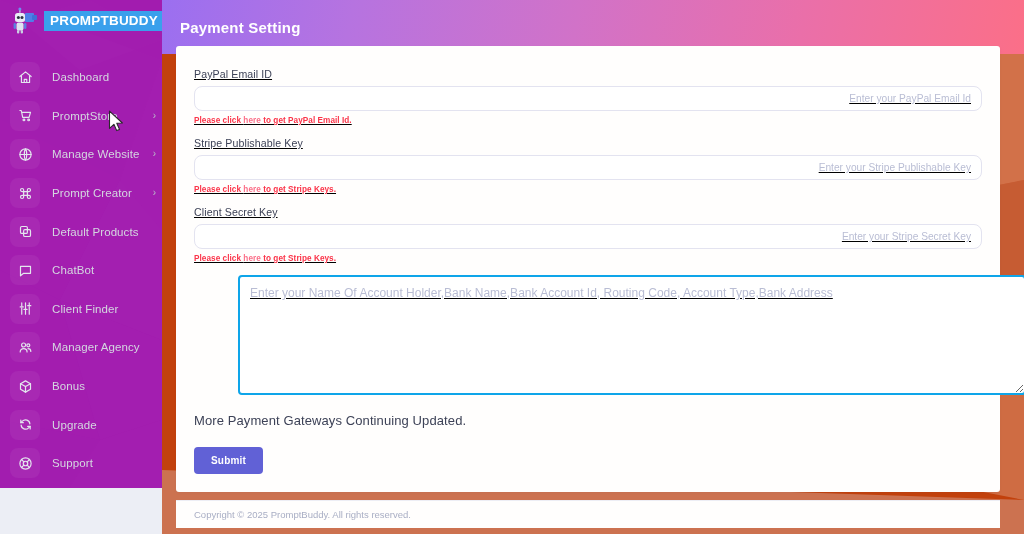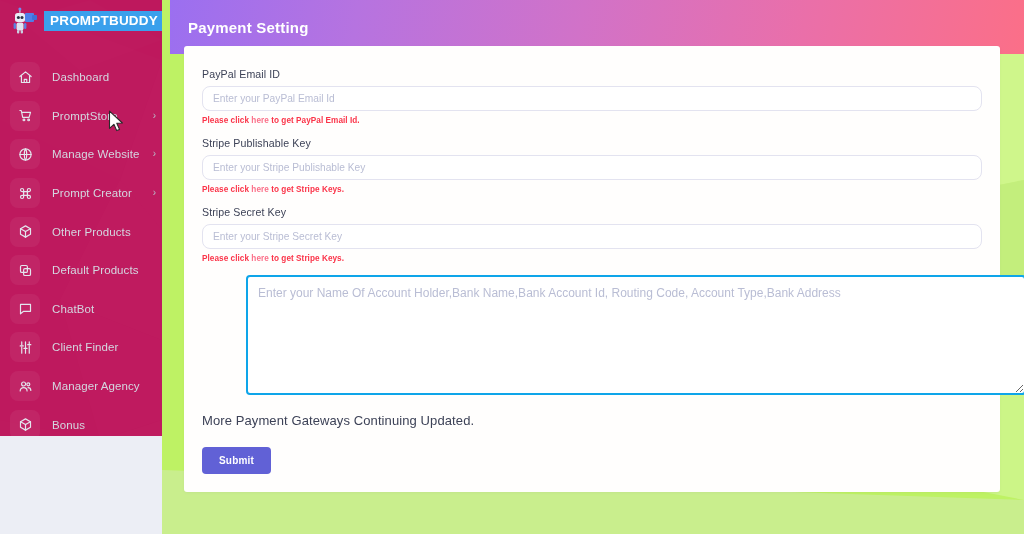--- a/index.html
+++ b/index.html
@@ -17,23 +17,23 @@
     width: 1024px;
     height: 534px;
     display: flex;
     background: #eceef5;
   }
 
   
   .sidebar {
     position: relative;
     width: 162px;
-    height: 436px;
+    height: 488px;
     flex: 0 0 162px;
-    background: #be185d;
+    background: #a21caf;
     overflow: hidden;
     z-index: 5;
   }
   .sidebar-texture {
     position: absolute;
     inset: 0;
     pointer-events: none;
     opacity: .55;
   }
   .sidebar-inner {
@@ -102,23 +102,22 @@
     font-size: 10px;
     line-height: 1;
   }
 
   
   .main {
     position: relative;
     width: 862px;
     height: 534px;
     flex: 0 0 862px;
-    background: #bef264;
+    background: #c2410c;
     overflow: hidden;
-    padding-left: 8px;
   }
   .main-texture {
     position: absolute;
     inset: 0;
     pointer-events: none;
     opacity: .5;
   }
 
   .topbar {
     position: relative;
@@ -140,40 +139,41 @@
     position: relative;
     z-index: 2;
     margin: -8px 24px 0 14px;
     background: #fffefd;
     border-radius: 3px;
     padding: 22px 18px 18px 18px;
     height: 446px;
     box-shadow: 0 1px 3px rgba(80,80,120,.05);
   }
 
-  .field { margin-bottom: 0; }
+  .field { margin-bottom: 0; text-decoration: underline; }
   .field-label {
     color: #3d4257;
     font-size: 10.6px;
     letter-spacing: .1px;
     display: block;
     margin-bottom: 6px;
   }
   .field-input {
     display: block;
     width: 100%;
     height: 25px;
     border: 1px solid #e3e3f0;
     border-radius: 8px;
     background: #ffffff;
     padding: 0 10px;
     font-size: 10.2px;
     font-family: "Liberation Sans", sans-serif;
     color: #3d4257;
     outline: none;
+    text-align: right;
   }
   .field-input::placeholder { color: #b9bdd4; }
   .field-hint {
     margin-top: 5px;
     margin-bottom: 12px;
     font-size: 8.2px;
     font-weight: bold;
     color: #fb3449;
     letter-spacing: .05px;
   }
@@ -330,31 +330,20 @@
                 <path d="M9 9V6.5a2.5 2.5 0 1 0-2.5 2.5H9z"></path>
                 <path d="M15 9V6.5A2.5 2.5 0 1 1 17.5 9H15z"></path>
                 <path d="M9 15v2.5A2.5 2.5 0 1 1 6.5 15H9z"></path>
                 <path d="M15 15v2.5a2.5 2.5 0 1 0 2.5-2.5H15z"></path>
               </svg>
           </span>
           <span class="nav-label">Prompt Creator</span>
           <span class="nav-caret">›</span>
         </div>
 
-        <div class="nav-item">
-          <span class="nav-icon">
-            <svg width="15" height="15" viewBox="0 0 24 24" fill="none" stroke="#e3e6ee" stroke-width="1.9" stroke-linecap="round" stroke-linejoin="round">
-                <path d="M12 3l8 4.5v9L12 21l-8-4.5v-9z"></path>
-                <path d="M4 7.5l8 4.5 8-4.5"></path>
-                <path d="M12 12v9"></path>
-              </svg>
-          </span>
-          <span class="nav-label">Other Products</span>
-          <span class="nav-caret"></span>
-        </div>
 
         <div class="nav-item">
           <span class="nav-icon">
             <svg width="15" height="15" viewBox="0 0 24 24" fill="none" stroke="#e3e6ee" stroke-width="1.9" stroke-linecap="round" stroke-linejoin="round">
                 <rect x="4" y="4" width="11" height="11" rx="2"></rect>
                 <rect x="9" y="9" width="11" height="11" rx="2"></rect>
               </svg>
           </span>
           <span class="nav-label">Default Products</span>
           <span class="nav-caret"></span>
@@ -458,35 +447,38 @@
 
       
       <div class="field">
         <label class="field-label">Stripe Publishable Key</label>
         <input class="field-input" type="text" placeholder="Enter your Stripe Publishable Key" style="">
         <div class="field-hint"><span>Please click </span><a href="#">here</a><span> to get Stripe Keys.</span></div>
       </div>
 
       
       <div class="field">
-        <label class="field-label">Stripe Secret Key</label>
+        <label class="field-label">Client Secret Key</label>
         <input class="field-input" type="text" placeholder="Enter your Stripe Secret Key" style="">
         <div class="field-hint"><span>Please click </span><a href="#">here</a><span> to get Stripe Keys.</span></div>
       </div>
 
       
       <div class="field">
         <textarea class="field-textarea" placeholder="Enter your Name Of Account Holder,Bank Name,Bank Account Id, Routing Code, Account Type,Bank Address" style=""></textarea>
       </div>
 
       <div class="gateways-note">More Payment Gateways Continuing Updated.</div>
 
       <button class="submit-btn">Submit</button>
     </div>
 
+    <footer class="footer">
+      <span class="footer-text">Copyright © 2025 PromptBuddy. All rights reserved.</span>
+    </footer>
   </section>
 
   <span class="cursor">
     <svg width="17" height="24" viewBox="0 0 17 24">
       <path d="M1.5 1.2 L1.5 18.4 L5.9 14.3 L8.7 20.6 L11.5 19.4 L8.8 13.2 L14.4 13.0 Z" fill="#ffffff" stroke="#2b2b2b" stroke-width="1.1" stroke-linejoin="round"></path>
     </svg>
   </span>
 
 </div>
 

